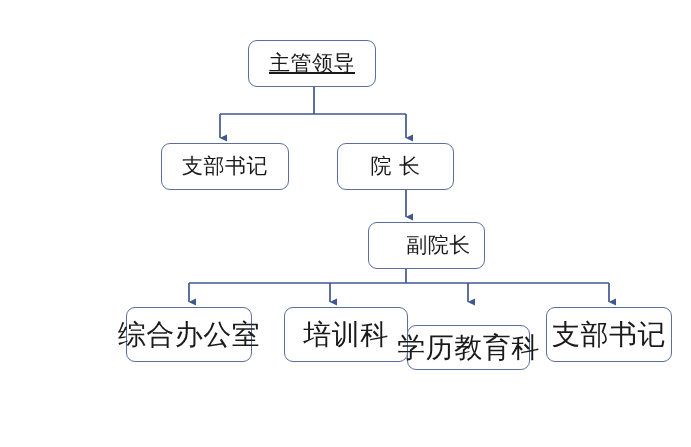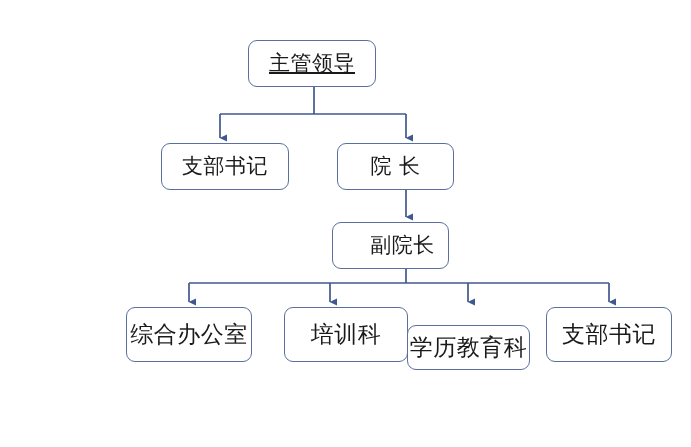--- a/index.html
+++ b/index.html
@@ -37,21 +37,21 @@
     color: #1a1a1a;
     font-size: 21px;
     line-height: 1;
     letter-spacing: 0.5px;
     white-space: pre;
     z-index: 2;
   }
   .node-level-1 { font-size: 21px; }
   .node-level-2 { font-size: 21px; }
   .node-level-3 { font-size: 21px; }
-  .node-level-4 { font-size: 23px; }
+  .node-level-4 { font-size: 28px; }
 </style>
 </head>
 <body>
 
 <div id="org-chart">
 
   <svg id="connector-layer" viewBox="0 0 691 447" width="691" height="447" xmlns="http://www.w3.org/2000/svg">
     <defs>
       <marker id="arrow" markerWidth="9" markerHeight="9" refX="4.2" refY="7.4" orient="auto" markerUnits="userSpaceOnUse">
         <path d="M 0.6 0.4 L 4.2 7.8 L 7.8 0.4 Z" fill="#40578f"></path>
@@ -75,21 +75,21 @@
       <path d="M 609 283 L 609 302" marker-end="url(#arrow)"></path>
     </g>
   </svg>
 
   <div class="node node-level-1" style="left:248px; top:40px; width:128px; height:47px;text-decoration:underline;">主管领导</div>
 
   <div class="node node-level-2" style="left:161px; top:143px; width:128px; height:47px;">支部书记</div>
 
   <div class="node node-level-2" style="left:337px; top:143px; width:117px; height:47px;">院 长</div>
 
-  <div class="node node-level-3" style="left:332px; top:222px; width:117px; height:47px;padding-left:24px;">副院长</div>
+  <div class="node node-level-3" style="left:368px; top:222px; width:117px; height:47px;padding-left:24px;">副院长</div>
 
   <div class="node node-level-4" style="left:126px; top:307px; width:126px; height:55px;">综合办公室</div>
 
   <div class="node node-level-4" style="left:268px; top:307px; width:124px; height:55px;margin-left:16px;">培训科</div>
 
   <div class="node node-level-4" style="left:407px; top:325px; width:123px; height:45px;">学历教育科</div>
 
   <div class="node node-level-4" style="left:546px; top:307px; width:126px; height:55px;">支部书记</div>
 
 </div>

